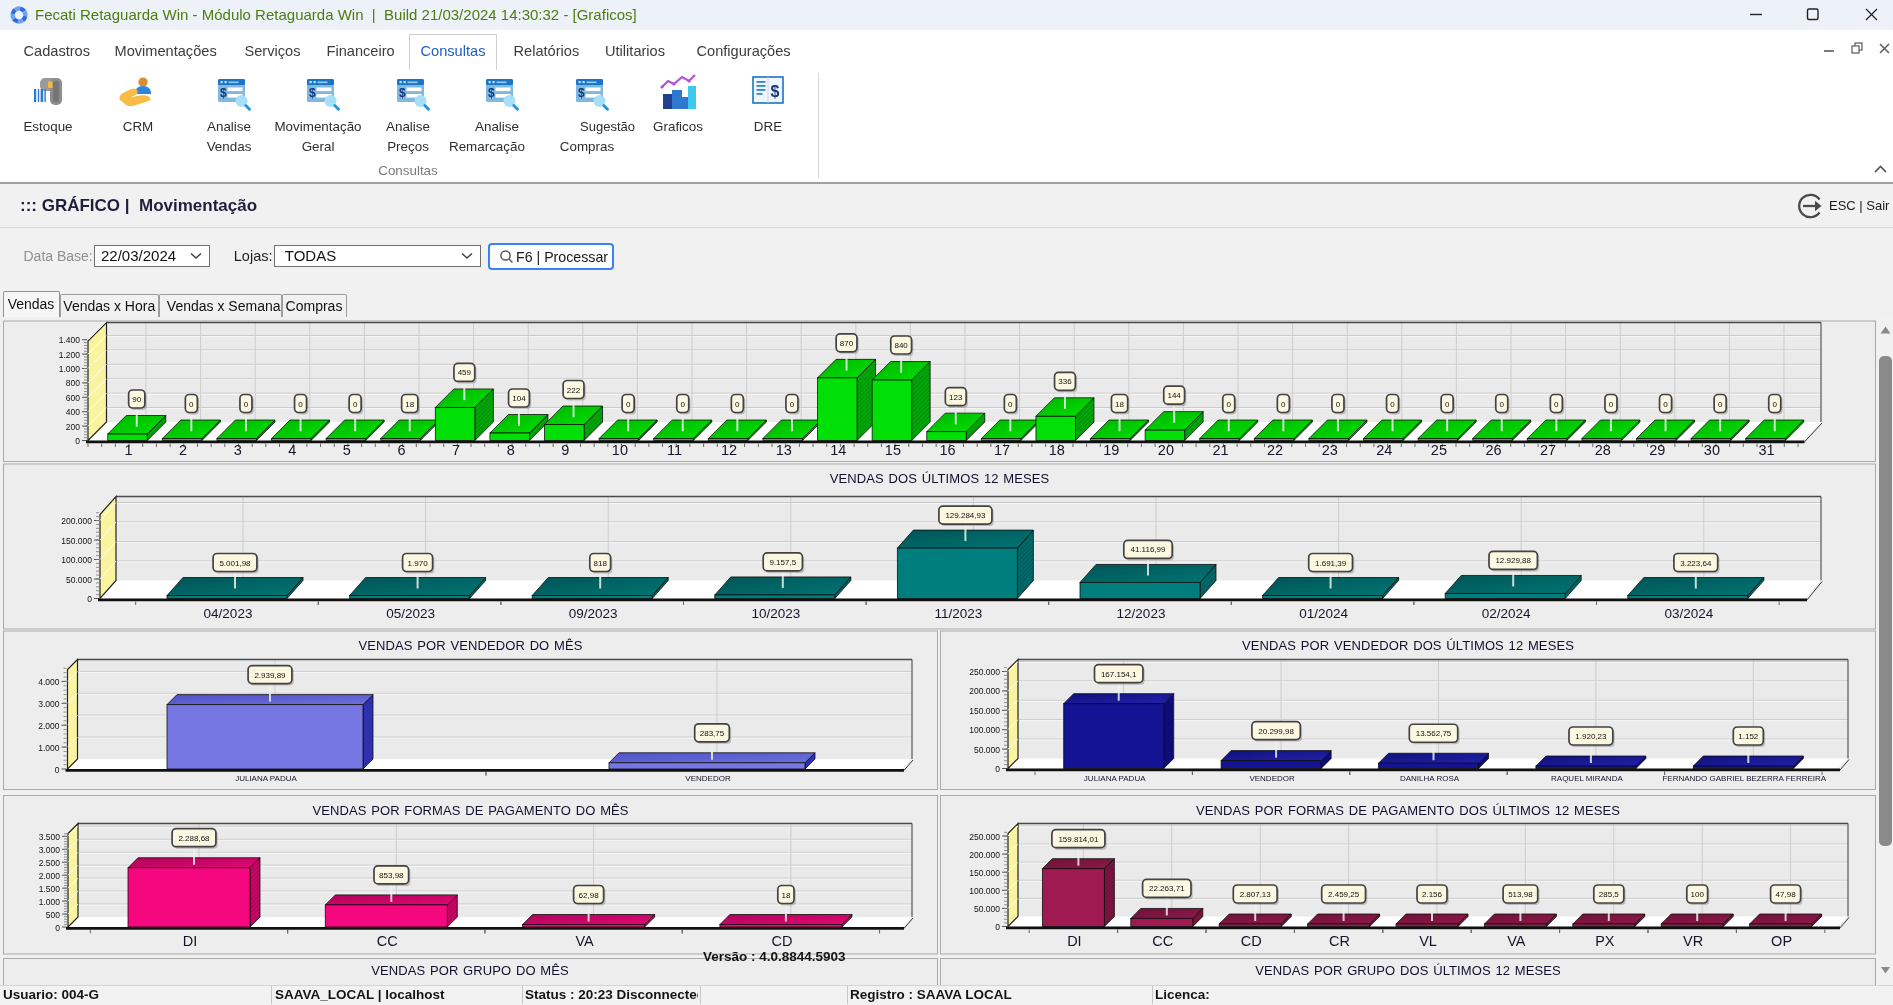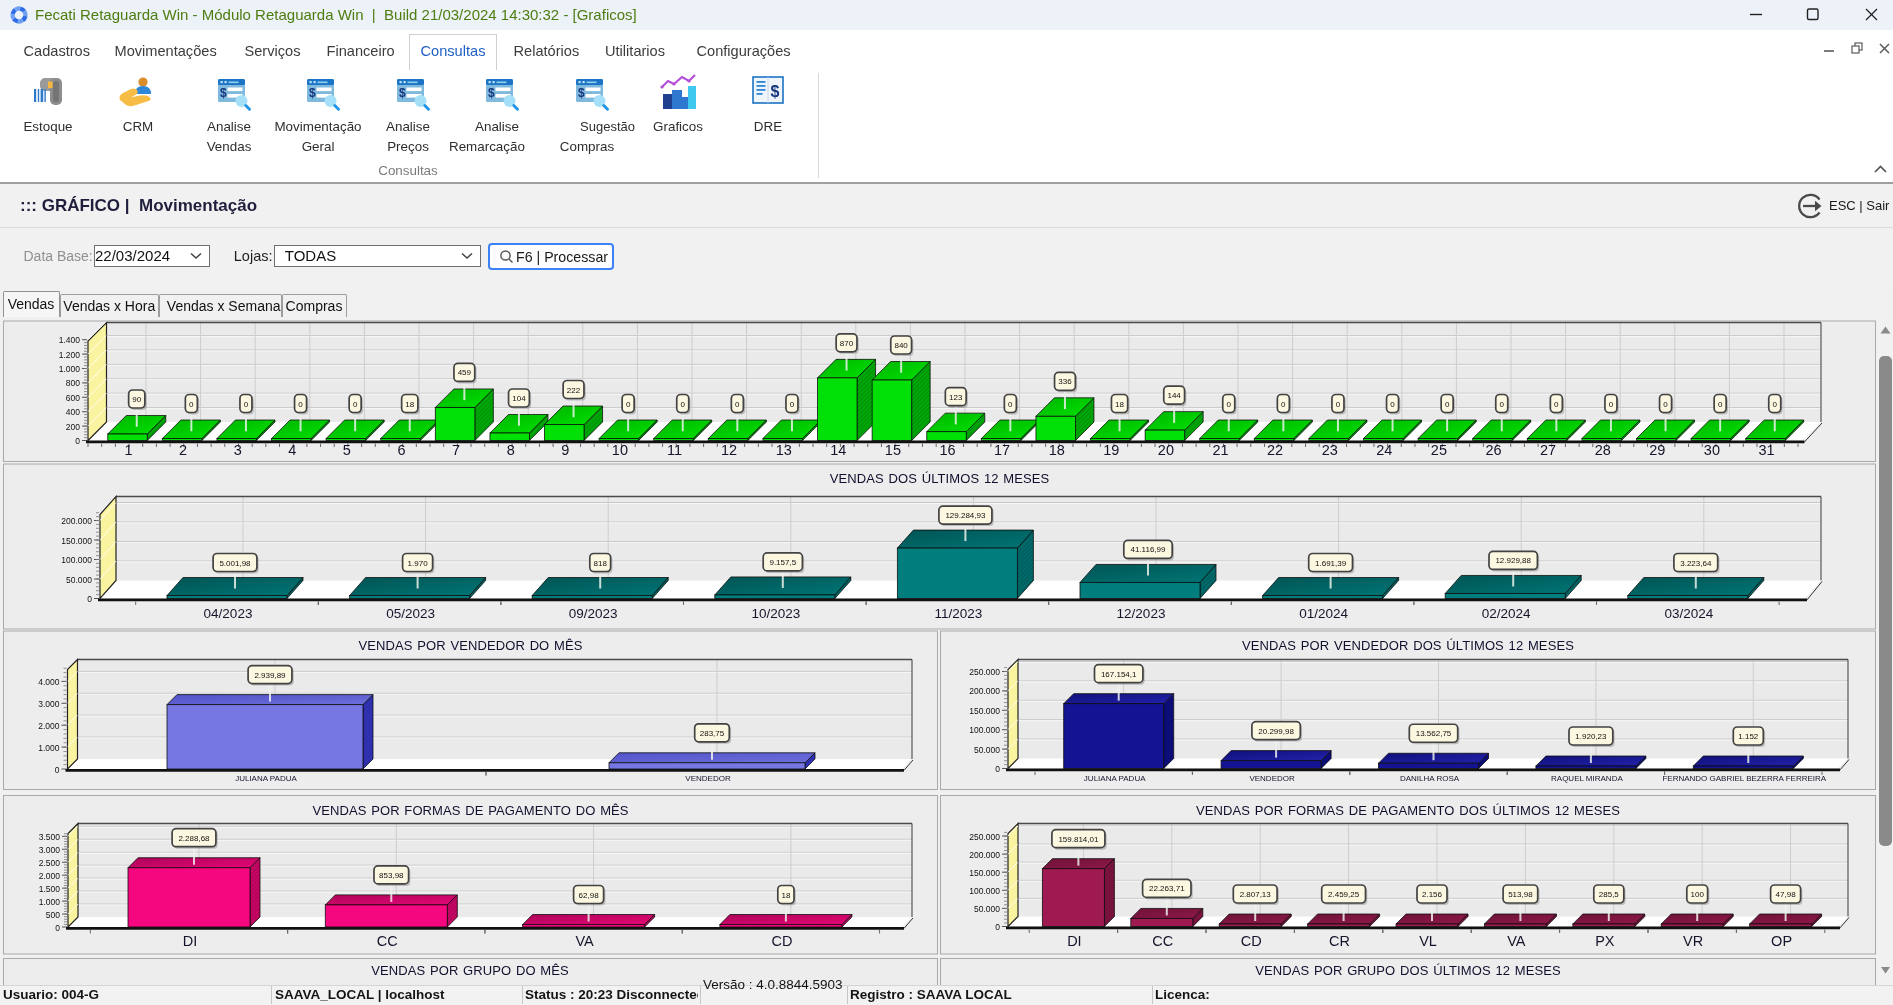--- a/index.html
+++ b/index.html
@@ -1340,21 +1340,21 @@
 <div style="position:absolute;left:0;top:184px;width:1893px;height:44px;background:#F1F1F1;border-bottom:1px solid #DADADA;box-sizing:border-box"></div>
 <div style="position:absolute;left:20px;top:184px;height:44px;line-height:44px;font-size:17px;font-weight:600;color:#1F1F3D;white-space:nowrap">::: GRÁFICO&nbsp;|&nbsp; Movimentação</div>
 <svg width="30" height="30" style="position:absolute;left:1795px;top:191px" viewBox="0 0 30 30">
     <path d="M 24.5,8.5 A 11.2,11.2 0 1 0 24.5,21.5" fill="none" stroke="#4A4A4A" stroke-width="2.3"></path>
     <line x1="8" y1="15" x2="21" y2="15" stroke="#4A4A4A" stroke-width="2.3"></line>
     <polygon points="20,9.8 26.5,15 20,20.2" fill="#4A4A4A"></polygon>
   </svg>
 <div style="position:absolute;left:1829px;top:184px;height:36px;line-height:44px;font-size:13px;color:#1A1A1A;white-space:nowrap">ESC | Sair</div>
 <div style="position:absolute;left:0;top:228px;width:1893px;height:62px;background:#F1F1F1"></div>
 <div style="position:absolute;left:23.5px;top:228px;height:56px;line-height:56px;font-size:14px;color:#909090">Data Base:</div>
-<div style="position:absolute;left:94px;top:244.5px;width:116px;height:22px;background:#FFF;border:1.5px solid #6F6F6F;box-sizing:border-box;font-size:15px;color:#111;line-height:19px;">22/03/2024<svg width="12" height="8" style="position:absolute;right:7px;top:6px">
+<div style="position:absolute;left:94px;top:244.5px;width:116px;height:22px;background:#FFF;border:1.5px solid #6F6F6F;box-sizing:border-box;font-size:15px;color:#111;line-height:19px;padding-left:6px">22/03/2024<svg width="12" height="8" style="position:absolute;right:7px;top:6px">
       <polyline points="1,1.5 6,6 11,1.5" fill="none" stroke="#444" stroke-width="1.5"></polyline>
     </svg></div>
 <div style="position:absolute;left:233.8px;top:228px;height:56px;line-height:56px;font-size:14.5px;color:#1F1F1F">Lojas:</div>
 <div style="position:absolute;left:273.8px;top:244.5px;width:207px;height:22px;background:#FFF;border:1.5px solid #6F6F6F;box-sizing:border-box;font-size:15px;color:#111;line-height:19px;padding-left:10px">TODAS<svg width="12" height="8" style="position:absolute;right:7px;top:6px">
       <polyline points="1,1.5 6,6 11,1.5" fill="none" stroke="#444" stroke-width="1.5"></polyline>
     </svg></div>
 <div style="position:absolute;left:488px;top:242.5px;width:126px;height:27.5px;background:#FDFDFD;border:2px solid #3b82f6;border-radius:4px;box-sizing:border-box">
     <svg width="18" height="18" style="position:absolute;left:8px;top:3px">
       <circle cx="7.5" cy="7.5" r="4.6" fill="none" stroke="#5A5A5A" stroke-width="1.5"></circle>
       <line x1="11" y1="11" x2="14.5" y2="14.5" stroke="#5A5A5A" stroke-width="1.5"></line>
@@ -1363,19 +1363,19 @@
   </div>
 <div style="position:absolute;left:0;top:290px;width:1893px;height:27px;background:#F0F0F0"></div>
 <div style="position:absolute;left:2.5px;top:291px;width:57px;height:26px;background:#F6F6F6;border:1px solid #919191;border-bottom:none;border-radius:2px 2px 0 0;box-sizing:border-box;text-align:center;font-size:14px;color:#111;line-height:25px">Vendas</div>
 <div style="position:absolute;left:59.5px;top:293.5px;width:99.5px;height:23.5px;background:#F1F1F1;border:1px solid #9D9D9D;border-bottom:none;border-radius:2px 2px 0 0;box-sizing:border-box;text-align:center;font-size:14px;color:#111;line-height:22px">Vendas x Hora</div>
 <div style="position:absolute;left:159px;top:293.5px;width:122.5px;height:23.5px;background:#F1F1F1;border:1px solid #9D9D9D;border-bottom:none;border-radius:2px 2px 0 0;box-sizing:border-box;text-align:right;font-size:14px;color:#111;line-height:22px">Vendas x Semana</div>
 <div style="position:absolute;left:281.5px;top:293.5px;width:65px;height:23.5px;background:#F1F1F1;border:1px solid #9D9D9D;border-bottom:none;border-radius:2px 2px 0 0;box-sizing:border-box;text-align:center;font-size:14px;color:#111;line-height:22px">Compras</div>
 <div style="position:absolute;left:0;top:985px;width:1893px;height:20px;background:#F2F2F2;border-top:1px solid #D5D5D5;box-sizing:border-box"></div>
 <div style="position:absolute;left:3px;top:986px;width:260px;height:19px;line-height:18px;font-size:13.5px;font-weight:bold;color:#141414;white-space:nowrap;overflow:hidden">Usuario: 004-G</div>
 <div style="position:absolute;left:275px;top:986px;width:240px;height:19px;line-height:18px;font-size:13.5px;font-weight:bold;color:#141414;white-space:nowrap;overflow:hidden">SAAVA_LOCAL | localhost</div>
 <div style="position:absolute;left:525px;top:986px;width:173px;height:19px;line-height:18px;font-size:13.5px;font-weight:bold;color:#141414;white-space:nowrap;overflow:hidden">Status : 20:23 Disconnected</div>
-<div style="position:absolute;left:703px;top:976px;width:142px;height:19px;line-height:18px;font-size:13.5px;font-weight:normal;color:#141414;white-space:nowrap;overflow:hidden">Versão : 4.0.8844.5903</div>
+<div style="position:absolute;left:703px;top:948px;width:142px;height:19px;line-height:18px;font-size:13.5px;font-weight:bold;color:#141414;white-space:nowrap;overflow:hidden">Versão : 4.0.8844.5903</div>
 <div style="position:absolute;left:850px;top:986px;width:295px;height:19px;line-height:18px;font-size:13.5px;font-weight:bold;color:#141414;white-space:nowrap;overflow:hidden">Registro : SAAVA LOCAL</div>
 <div style="position:absolute;left:1155px;top:986px;width:300px;height:19px;line-height:18px;font-size:13.5px;font-weight:bold;color:#141414;white-space:nowrap;overflow:hidden">Licenca:</div>
 <div style="position:absolute;left:270.5px;top:986px;width:1px;height:18px;background:#C6C6C6"></div>
 <div style="position:absolute;left:521.5px;top:986px;width:1px;height:18px;background:#C6C6C6"></div>
 <div style="position:absolute;left:699.5px;top:986px;width:1px;height:18px;background:#C6C6C6"></div>
 <div style="position:absolute;left:846.5px;top:986px;width:1px;height:18px;background:#C6C6C6"></div>
 <div style="position:absolute;left:1151.5px;top:986px;width:1px;height:18px;background:#C6C6C6"></div>
 </body></html>

